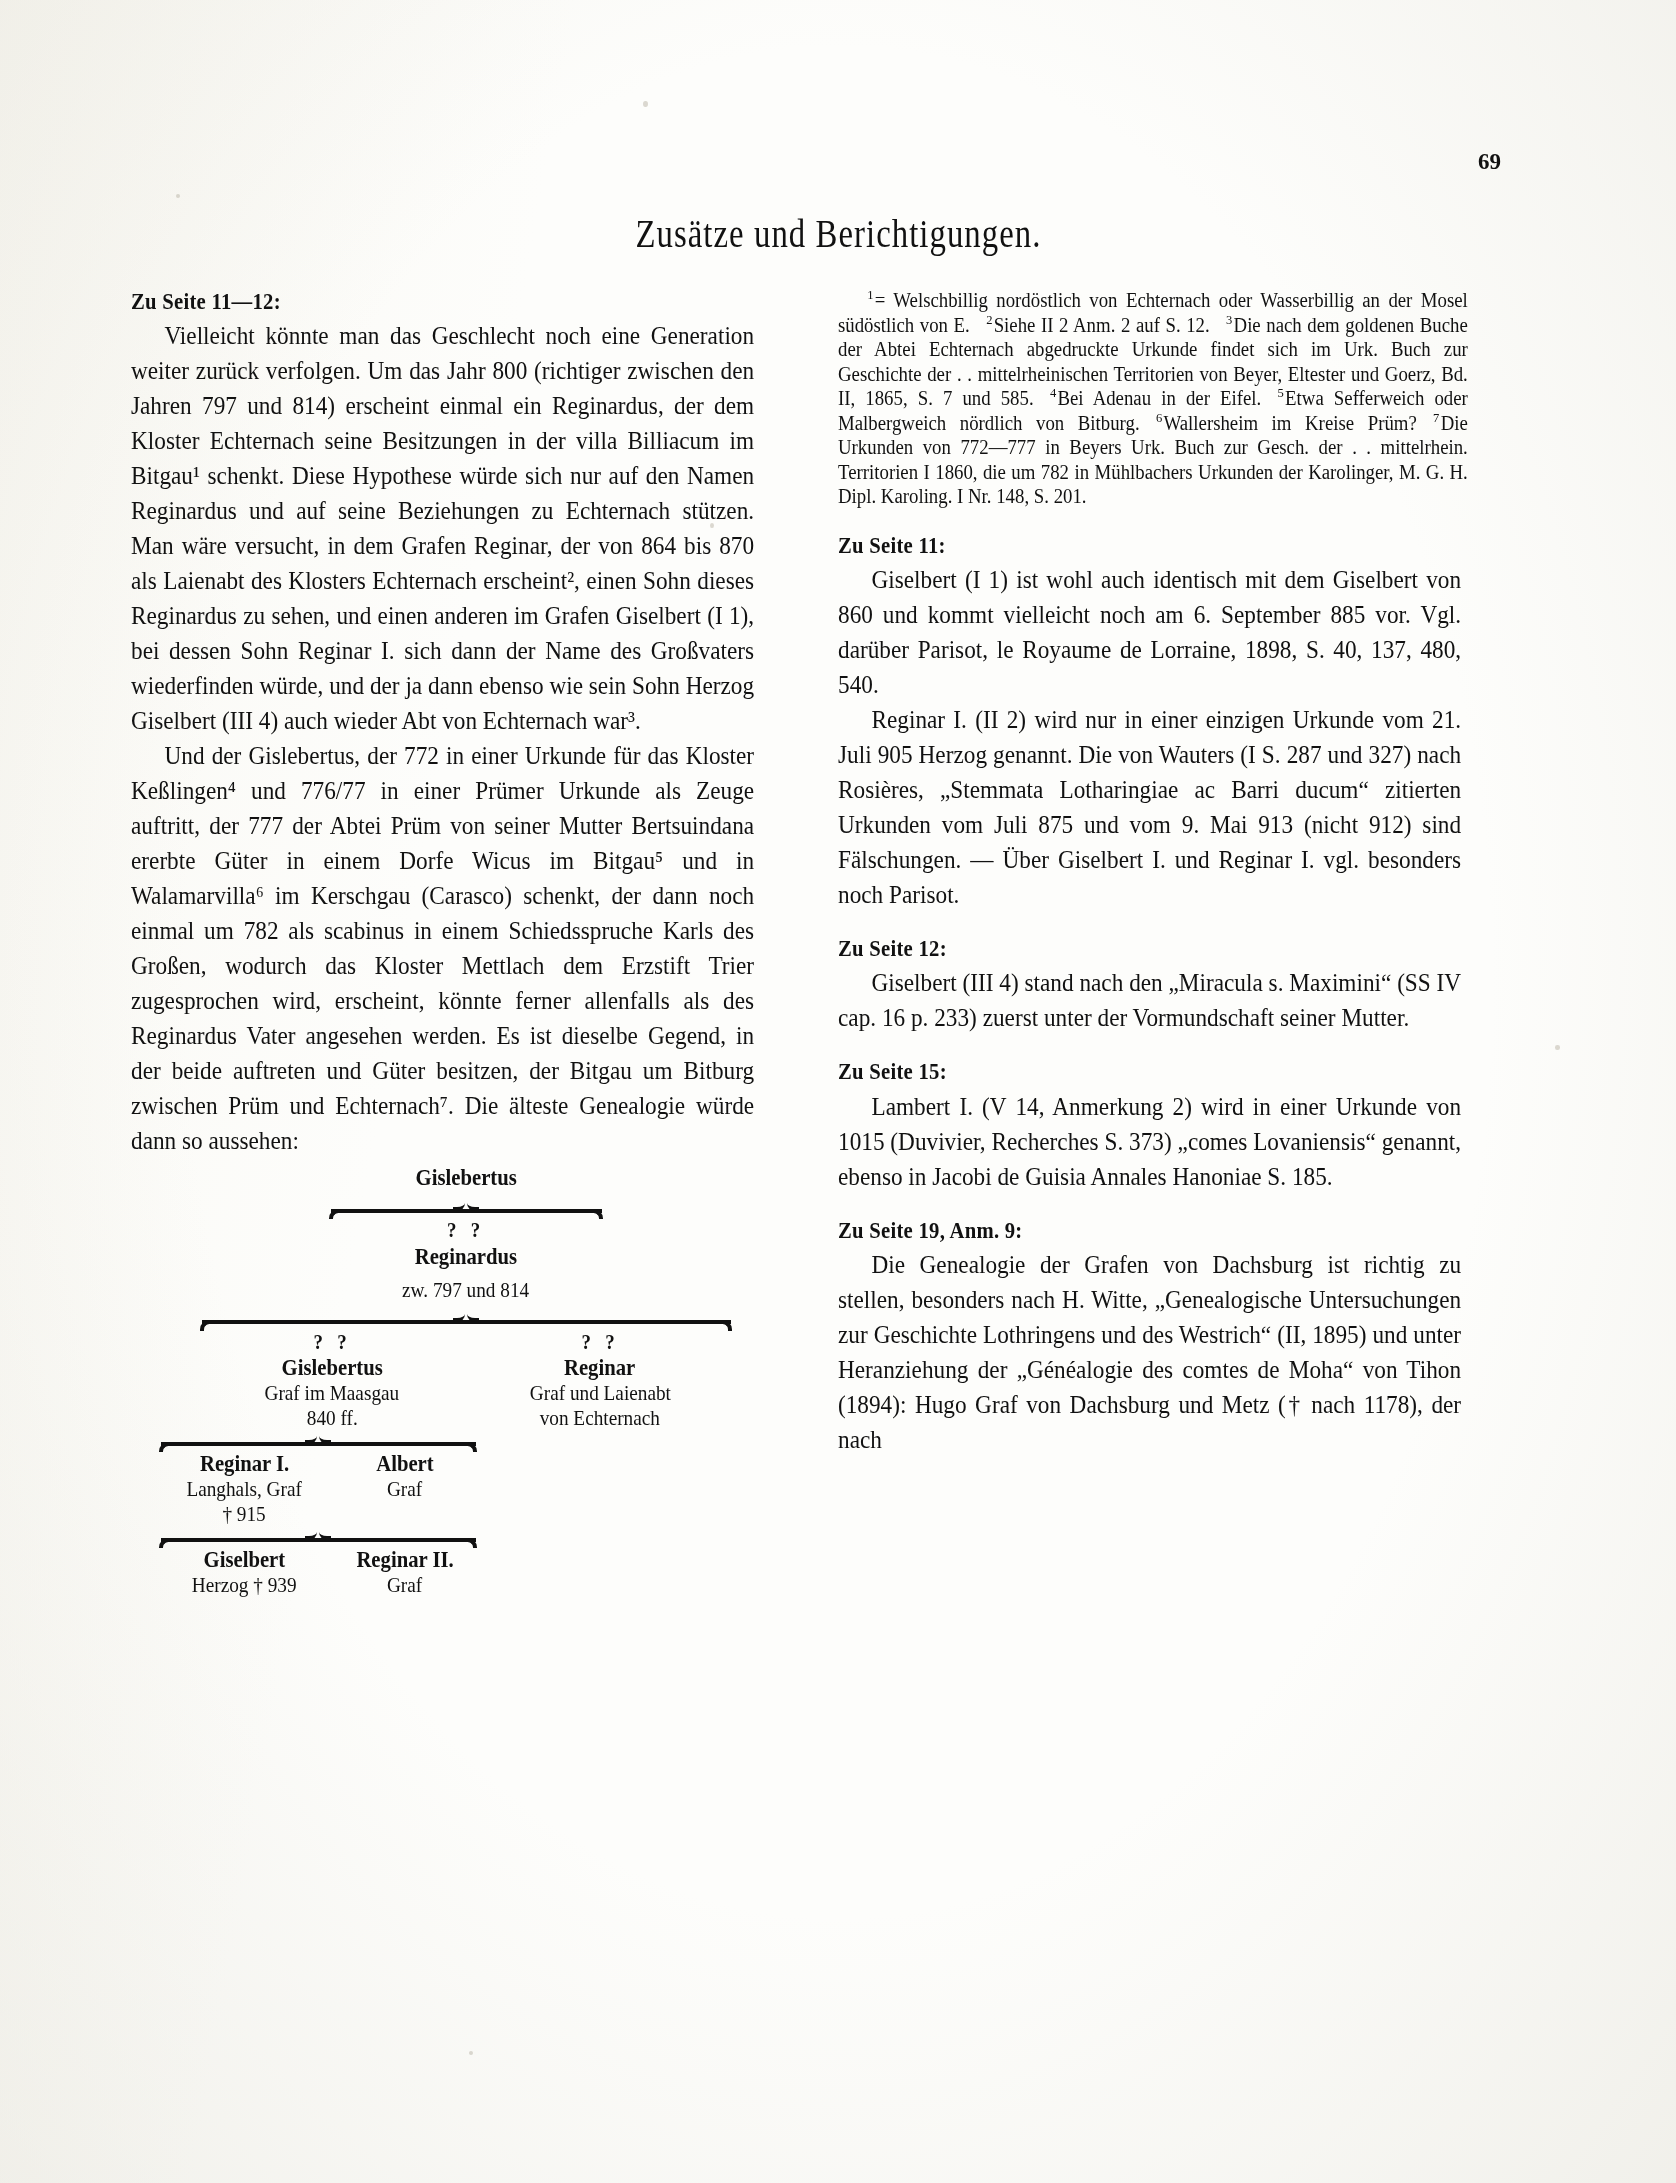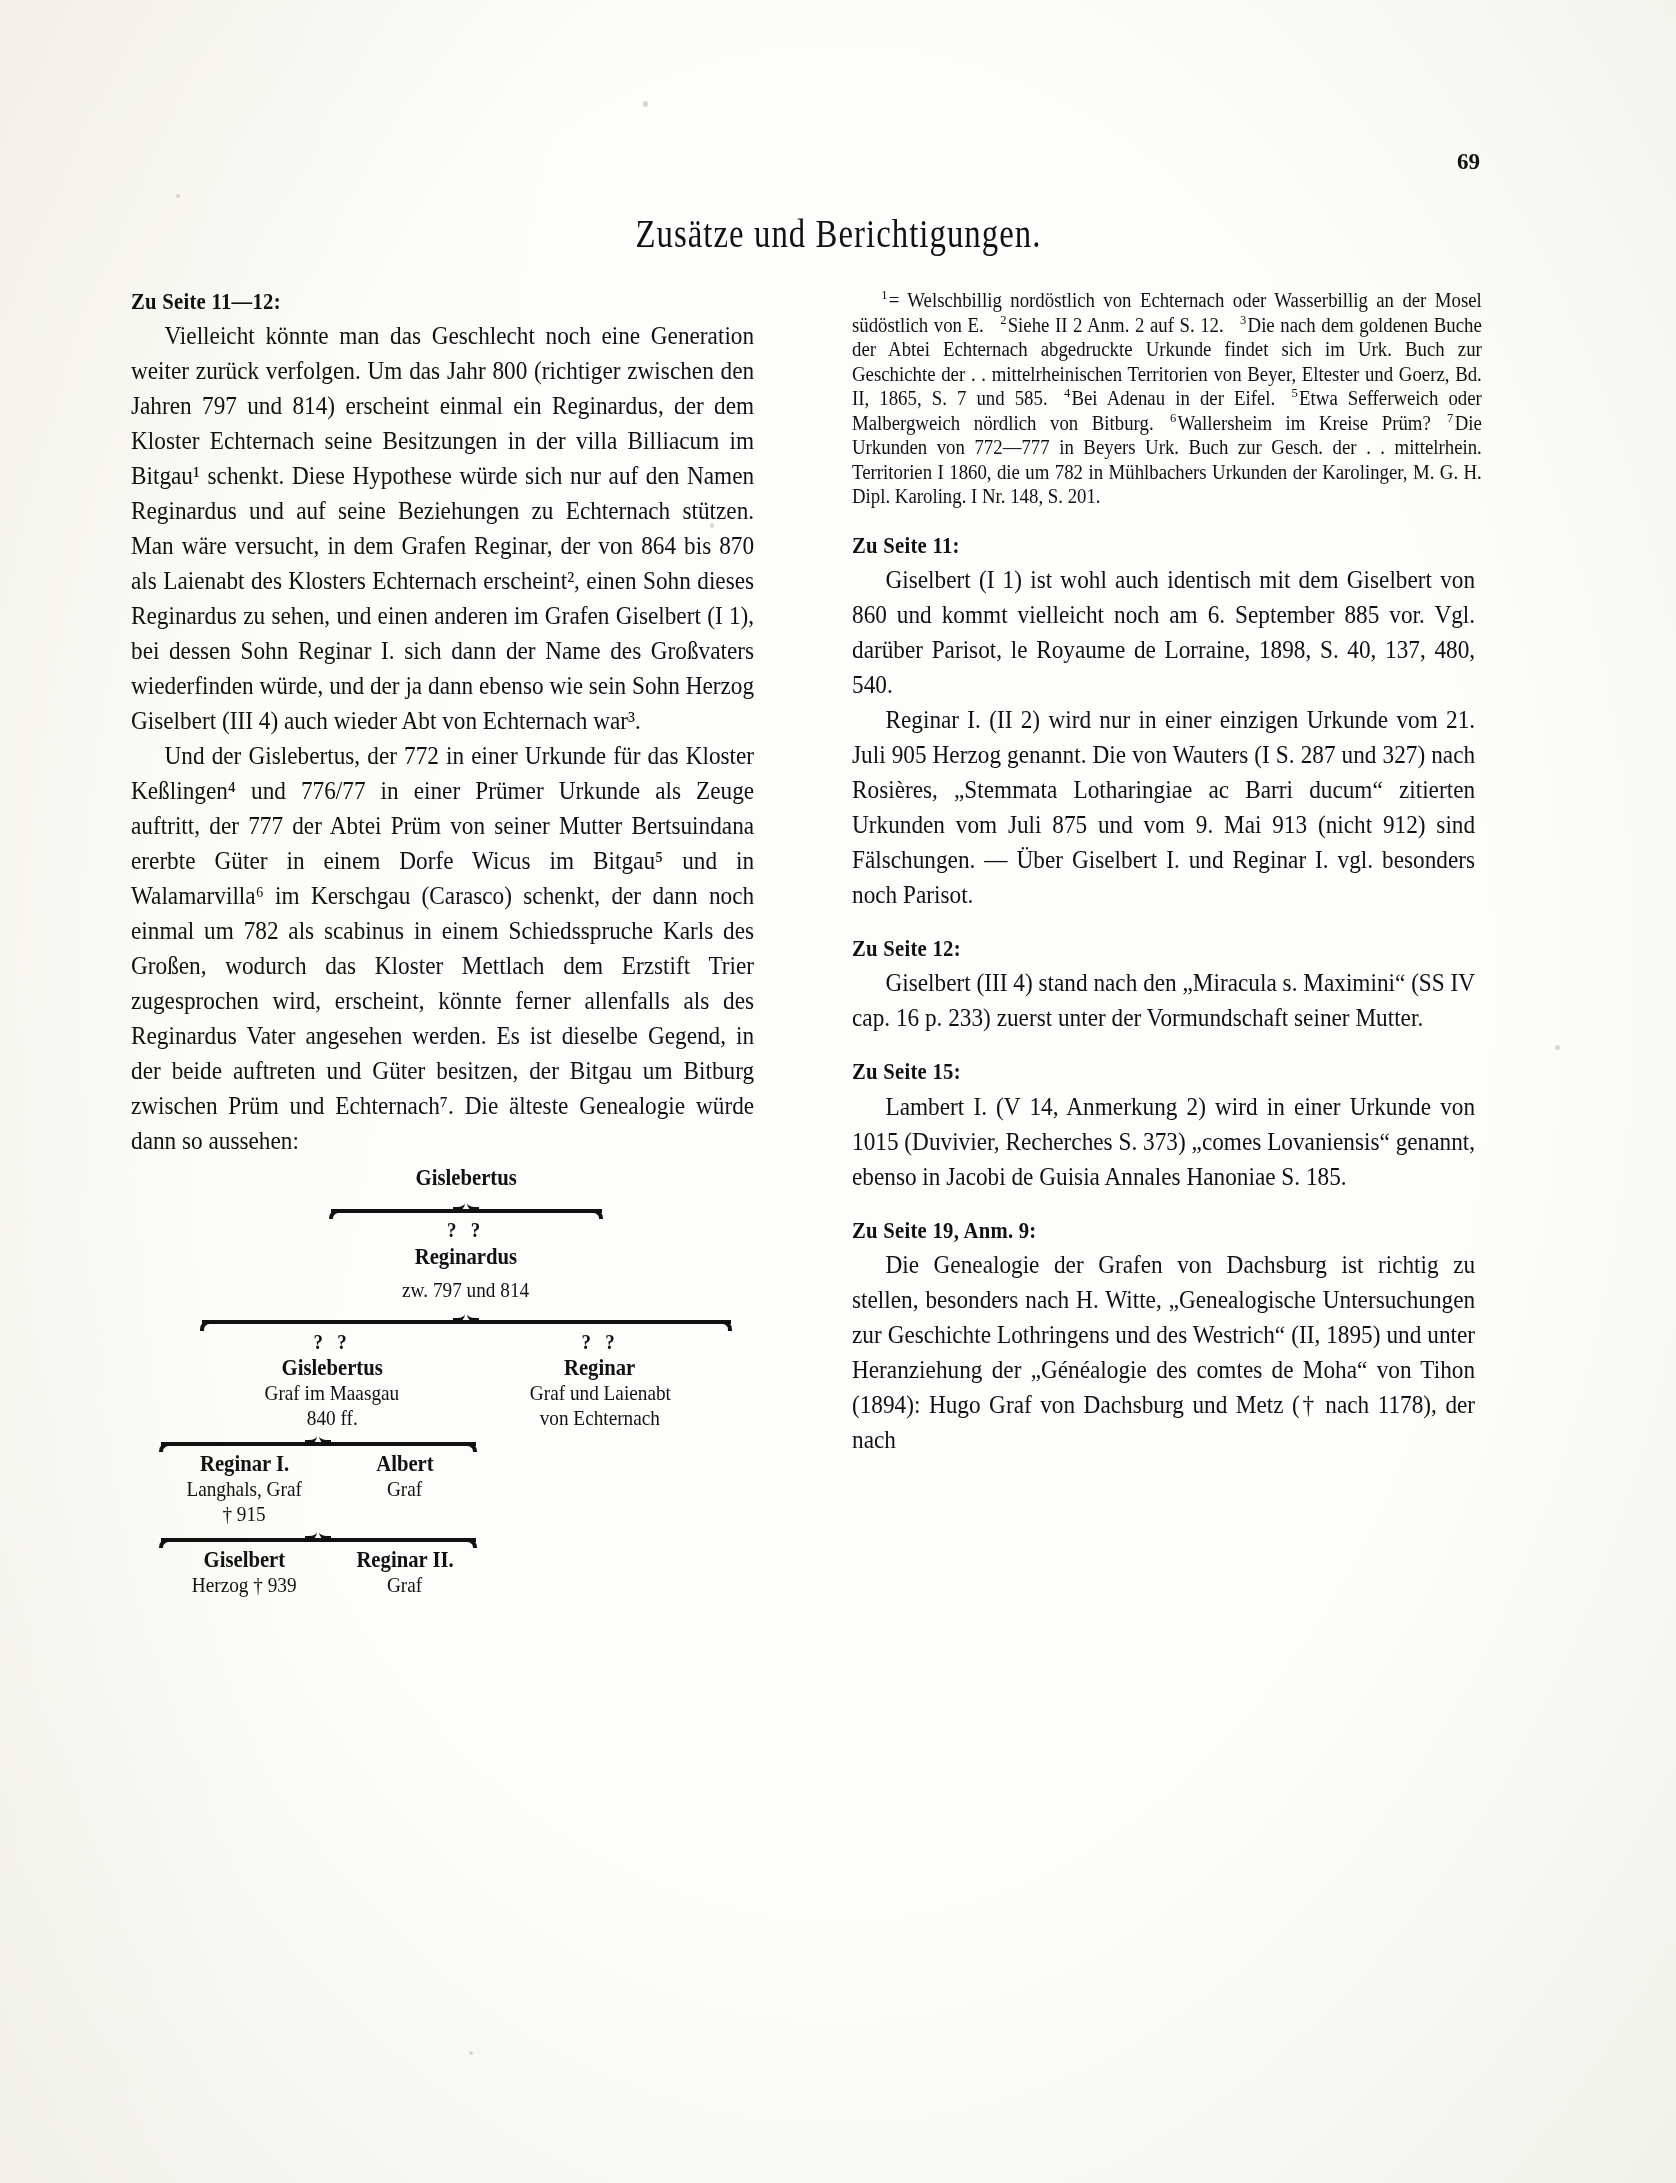--- a/index.html
+++ b/index.html
@@ -28,21 +28,21 @@
   .speck {
     position: absolute;
     background: #b9b4a6;
     border-radius: 50%;
     opacity: .5;
   }
 
   .folio {
     position: absolute;
     top: 149px;
-    right: 197px;
+    right: 176px;
     font-weight: bold;
     font-size: 23px;
     letter-spacing: 0px;
     font-family: "Liberation Serif", serif;
   }
 
   .page-title {
     position: absolute;
     top: 209px;
     left: 0;
@@ -53,21 +53,21 @@
     transform: scaleX(0.80);
     font-family: "Liberation Serif", "DejaVu Serif", serif;
   }
 
   .columns {
     position: absolute;
     top: 288px;
     left: 131px;
     width: 1414px;
     display: flex;
-    gap: 51px;
+    gap: 37px;
   }
   .col {
     width: 670px;
   }
 
   .sec-head {
     font-weight: bold;
     font-size: 23.5px;
     margin: 0 0 3.4px 0;
     transform: scaleX(0.88);

